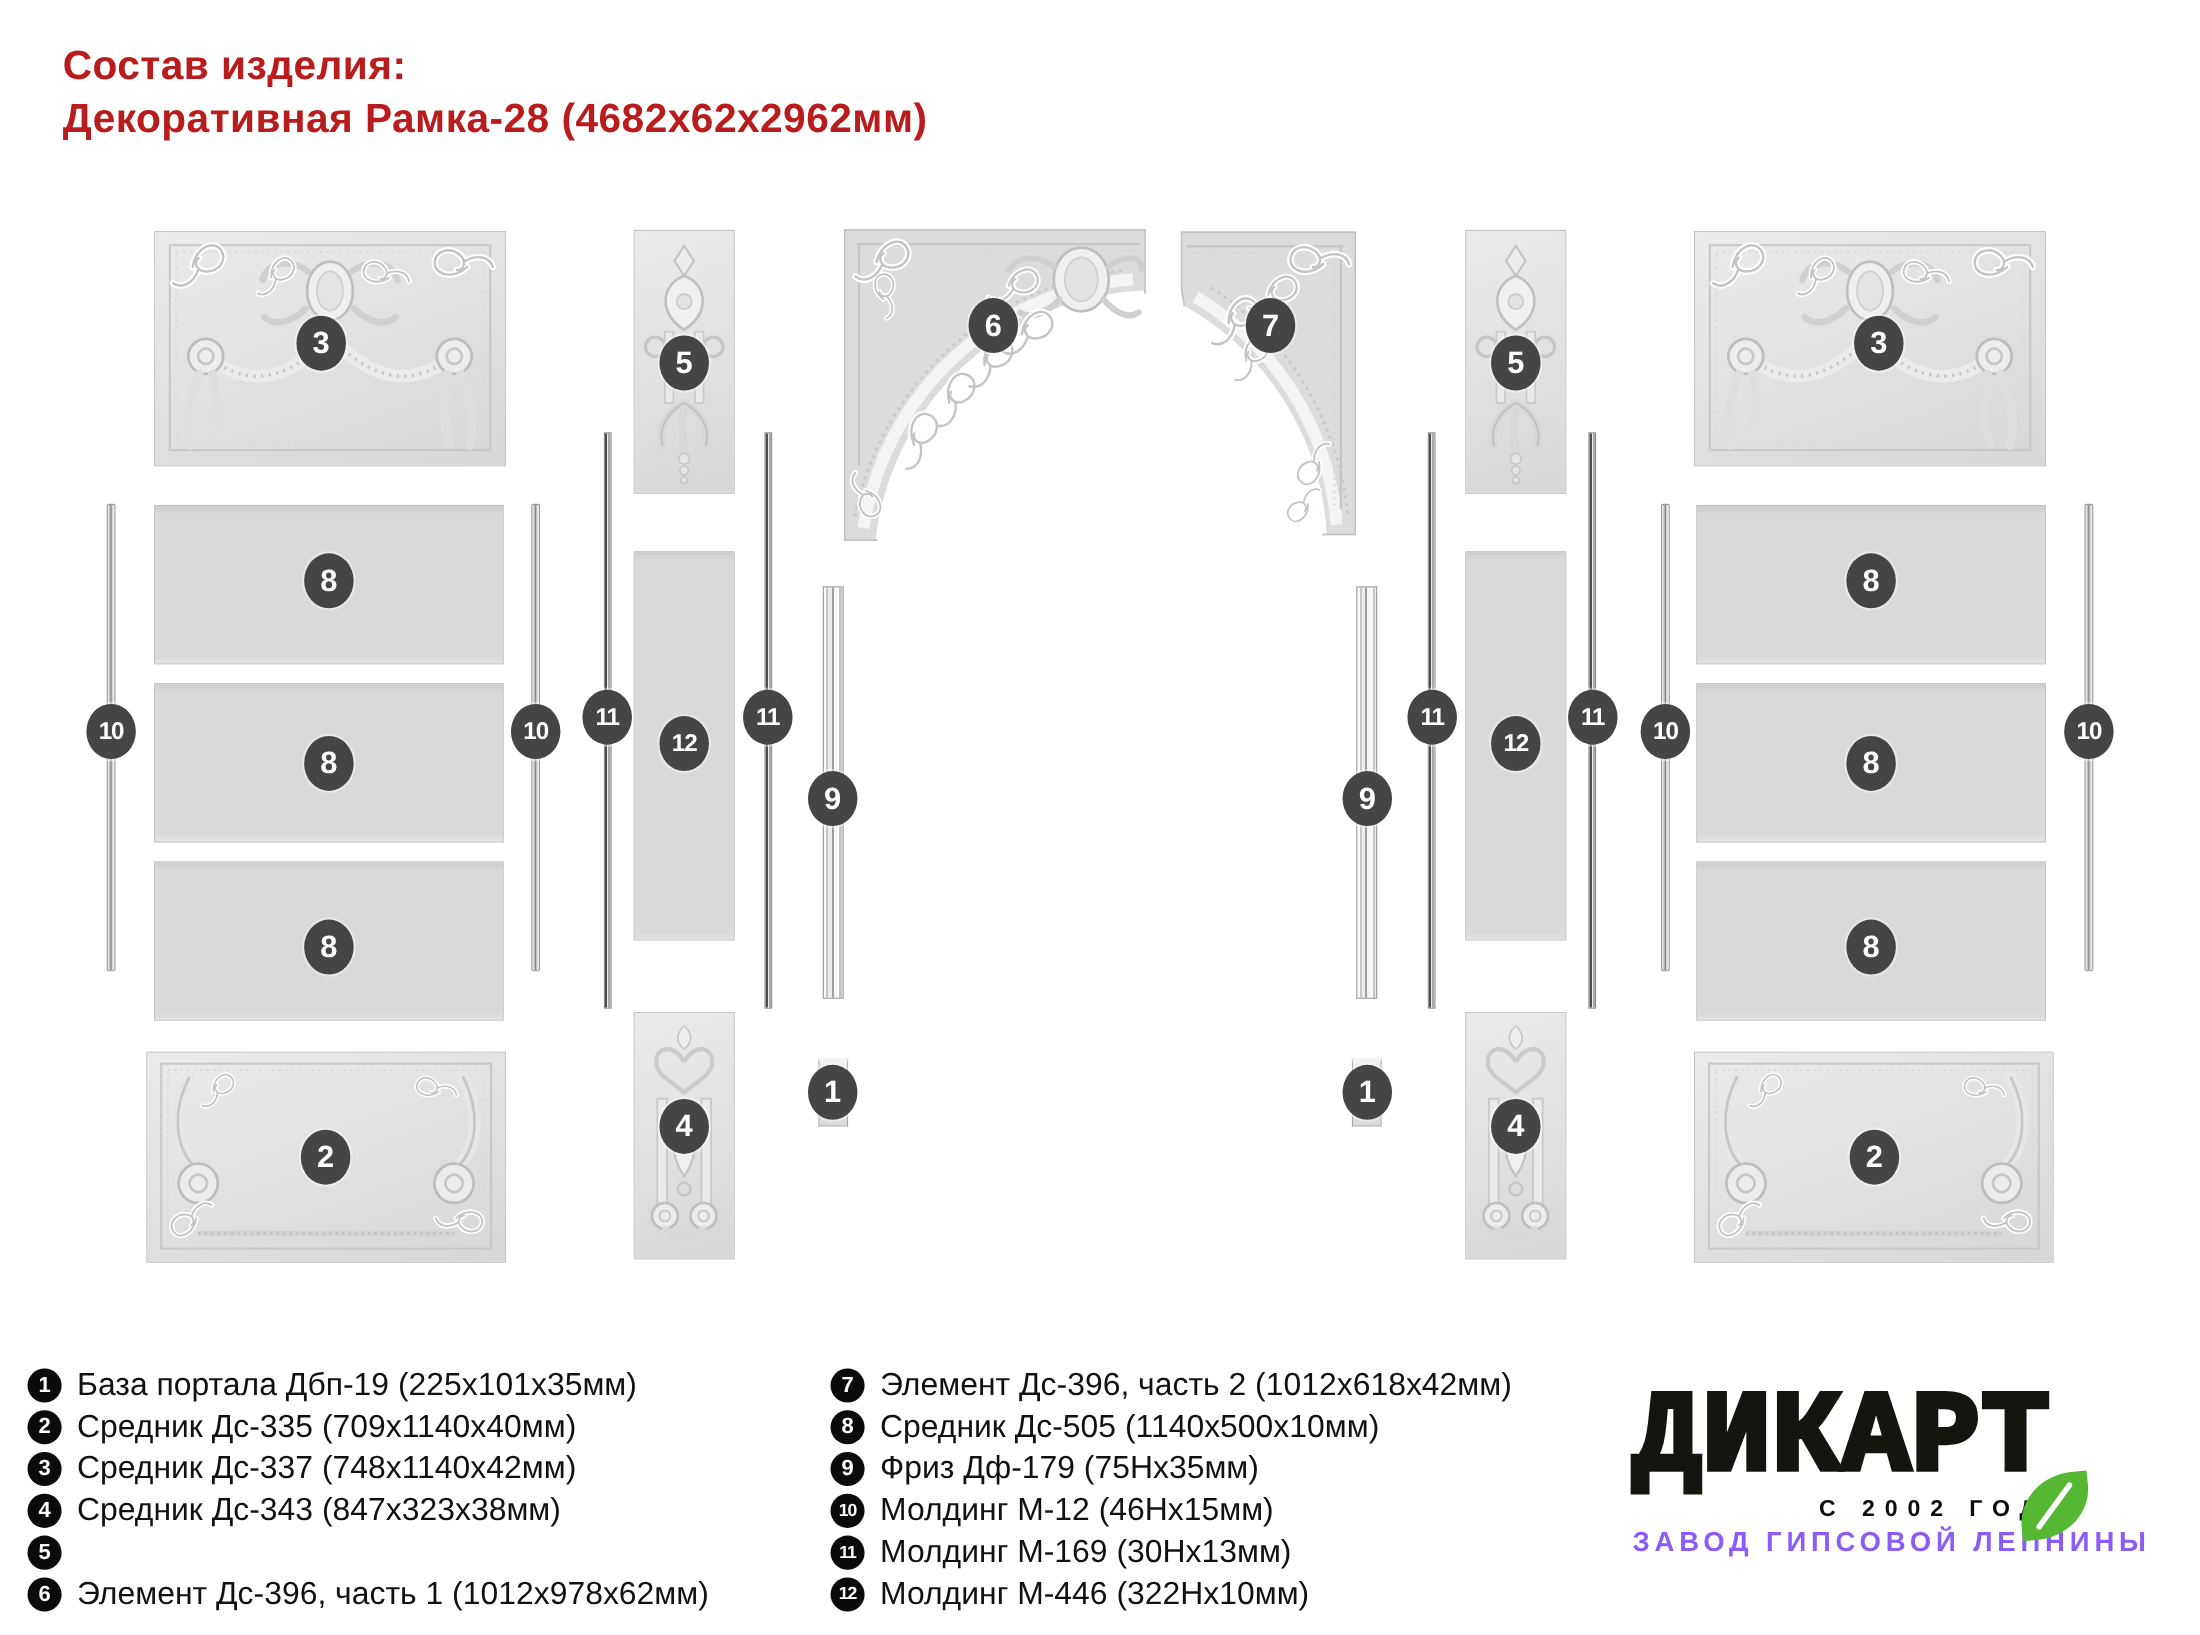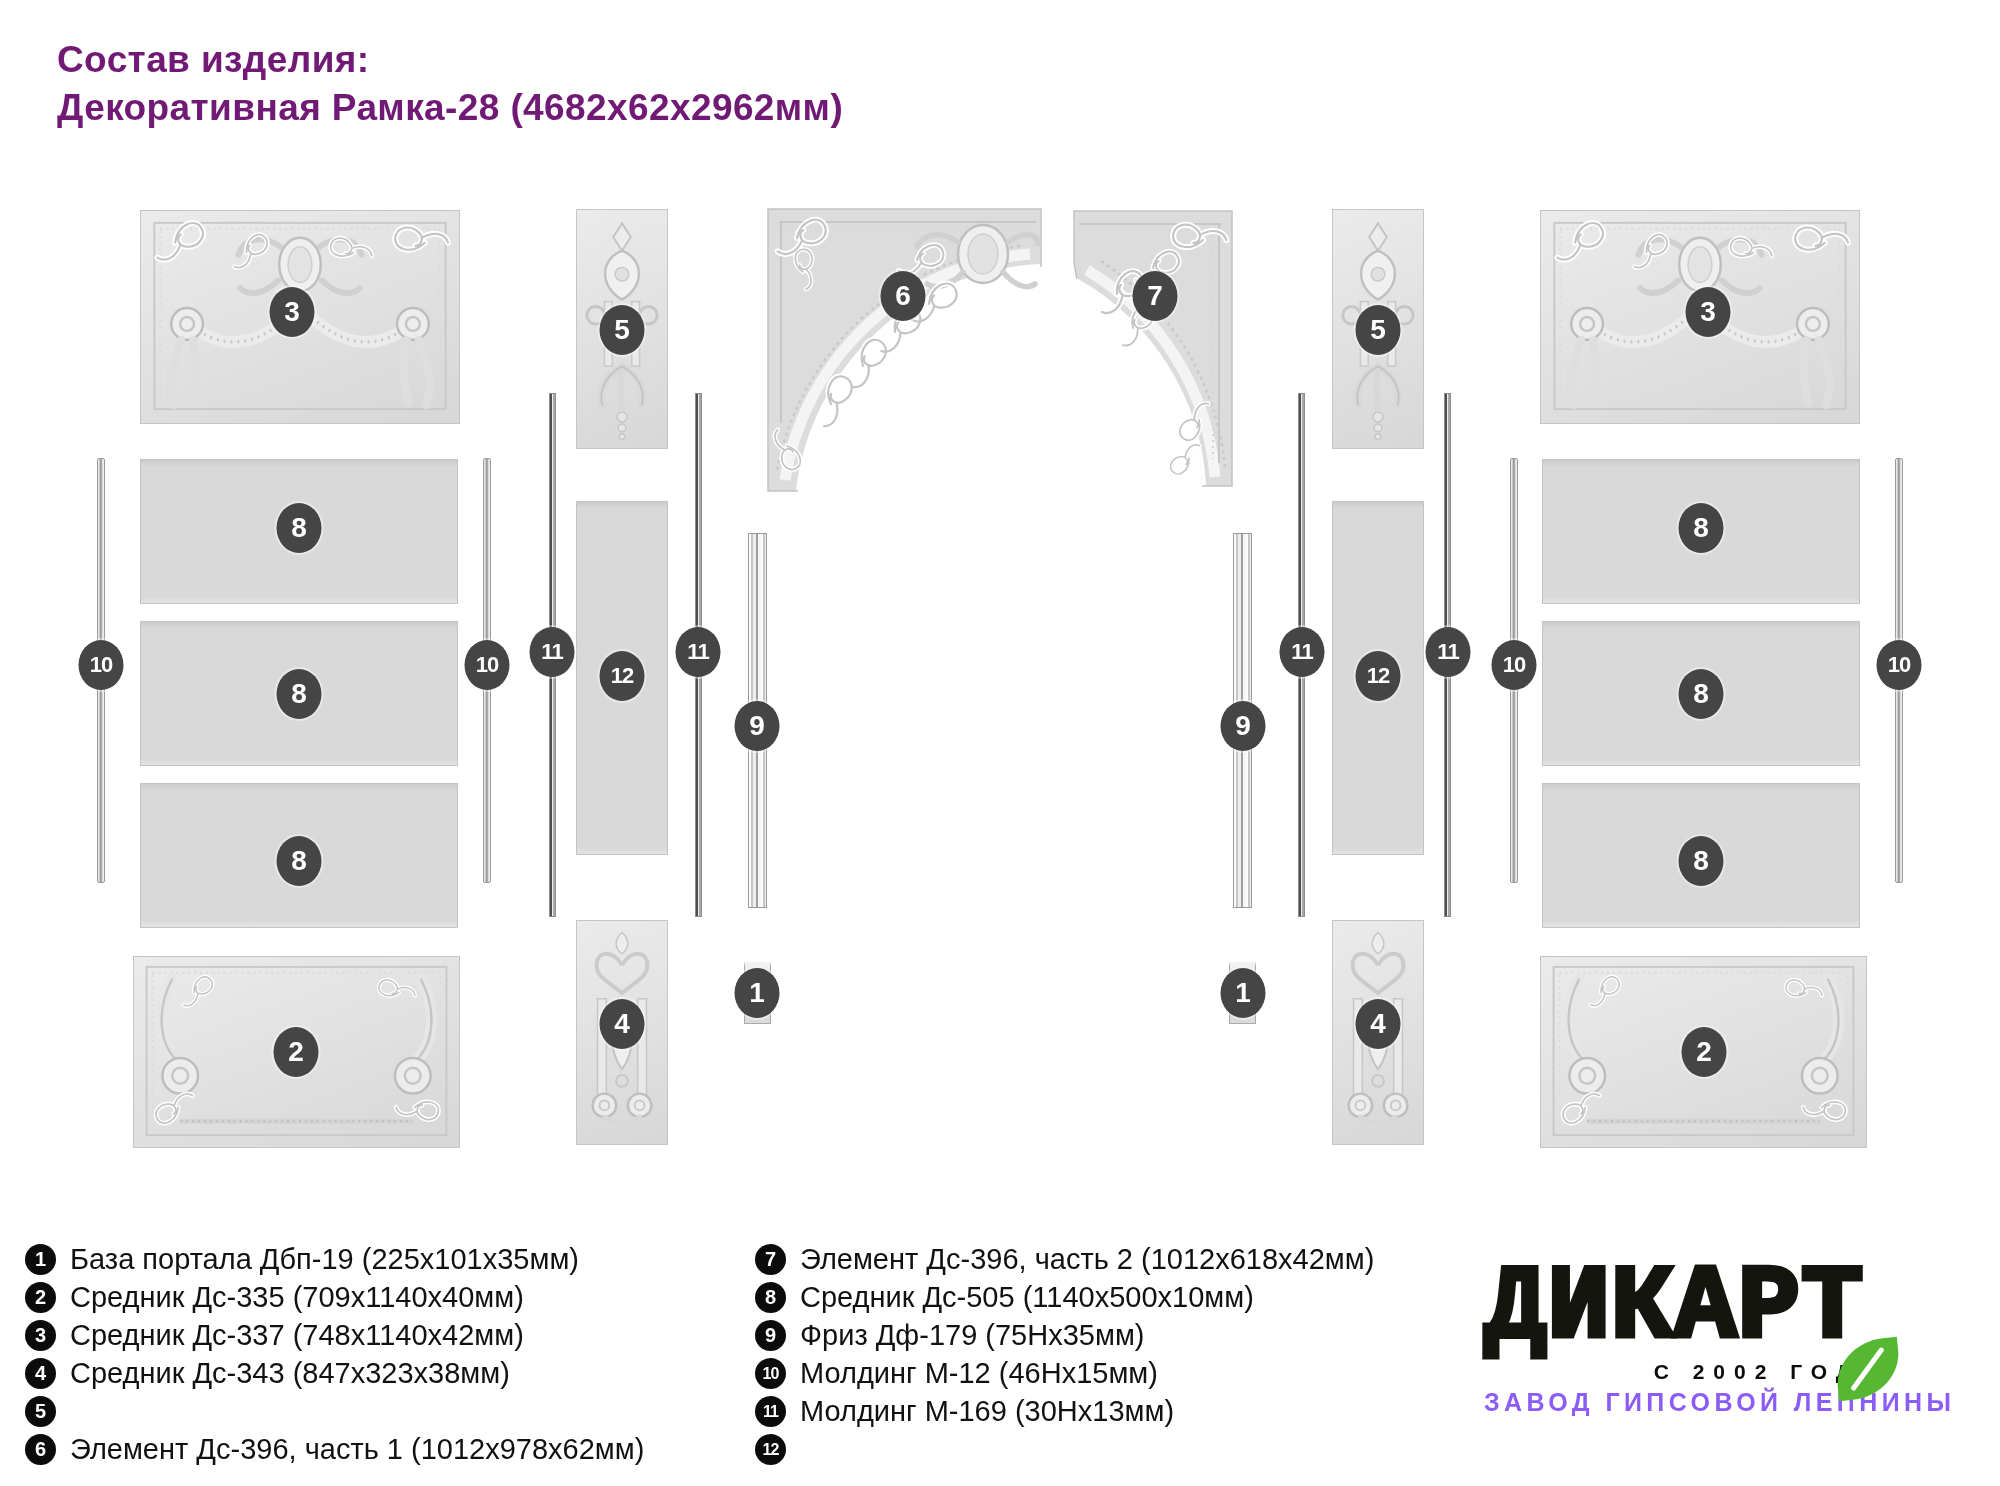--- a/index.html
+++ b/index.html
@@ -1,19 +1,19 @@
 <!DOCTYPE html>
 <html><head>
 <meta charset="utf-8">
 <style>
   html,body{margin:0;padding:0;}
   body{width:2000px;height:1486px;background:#ffffff;position:relative;overflow:hidden;
        font-family:"Liberation Sans",sans-serif;-webkit-font-smoothing:antialiased;}
   .title{position:absolute;left:57px;top:36px;font-weight:700;font-size:37px;line-height:48px;
-         color:#701a75;letter-spacing:.4px;}
+         color:#b91c1c;letter-spacing:.4px;}
   .diagram{position:absolute;left:0;top:0;width:2000px;height:1230px;}
   .el{position:absolute;box-sizing:border-box;}
   .el svg{position:absolute;left:0;top:0;width:100%;height:100%;}
   .plain{background:linear-gradient(180deg,#cccccc,#d9d9d9 7px,#d9d9d9 calc(100% - 6px),#e4e4e4);
          border:1px solid #c3c3c3;}
   .ornate-top,.ornate-bottom,.drop,.drop2{
          background:linear-gradient(160deg,#ebebeb,#e0e0e0 55%,#d7d7d7);border:1px solid #c5c5c5;}
   .arch-left,.arch-right{background:none;border:none;}
   .molding{background:linear-gradient(90deg,#f7f7f7,#bdbdbd 32%,#808080 50%,#d2d2d2 66%,#f5f5f5);
            border:1px solid #9a9a9a;border-radius:2px;}
@@ -507,20 +507,21 @@
       <div class="lrow">
         <span class="lnum b2">10</span>
         <span class="ltext">Молдинг М-12 (46Нх15мм)</span>
       </div>
       <div class="lrow">
         <span class="lnum b2">11</span>
         <span class="ltext">Молдинг М-169 (30Нх13мм)</span>
       </div>
       <div class="lrow">
         <span class="lnum b2">12</span>
+        <span class="ltext">Молдинг М-446 (322Нх10мм)</span>
       </div>
     </div>
 </div>
 
 <div class="logo">
   <div class="wordmark">ДИКАРТ</div>
   <div class="leaf" id="logo-leaf" style="background: rgb(86, 184, 50);">
       <span class="vein"></span>
     </div>
   <div class="tag1">С 2002 ГОДА</div>

